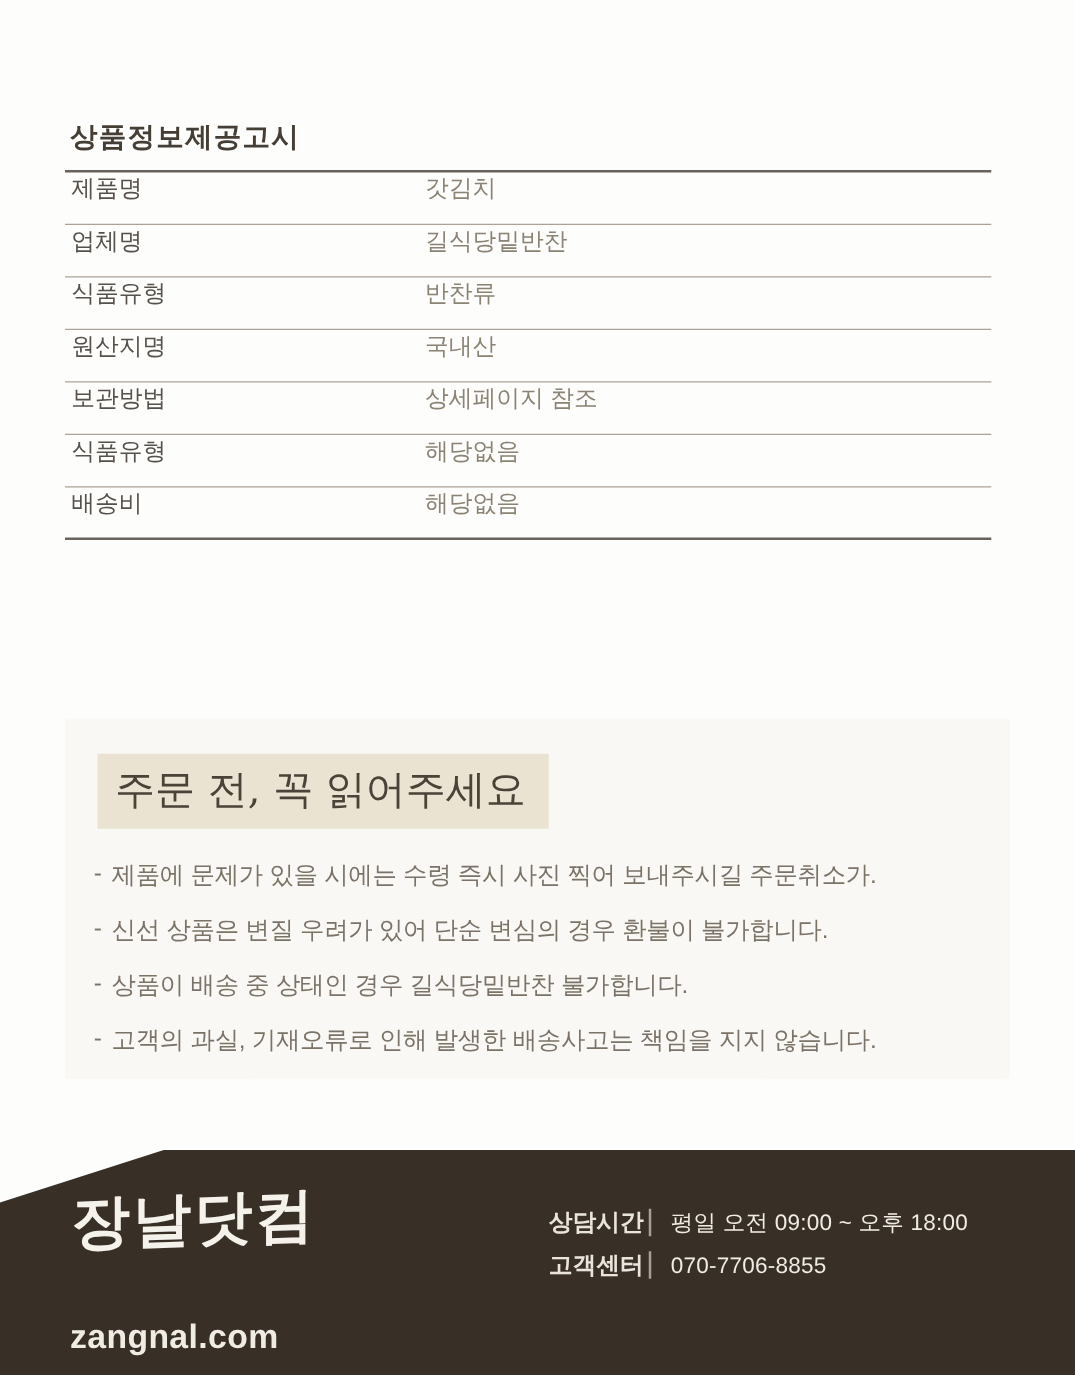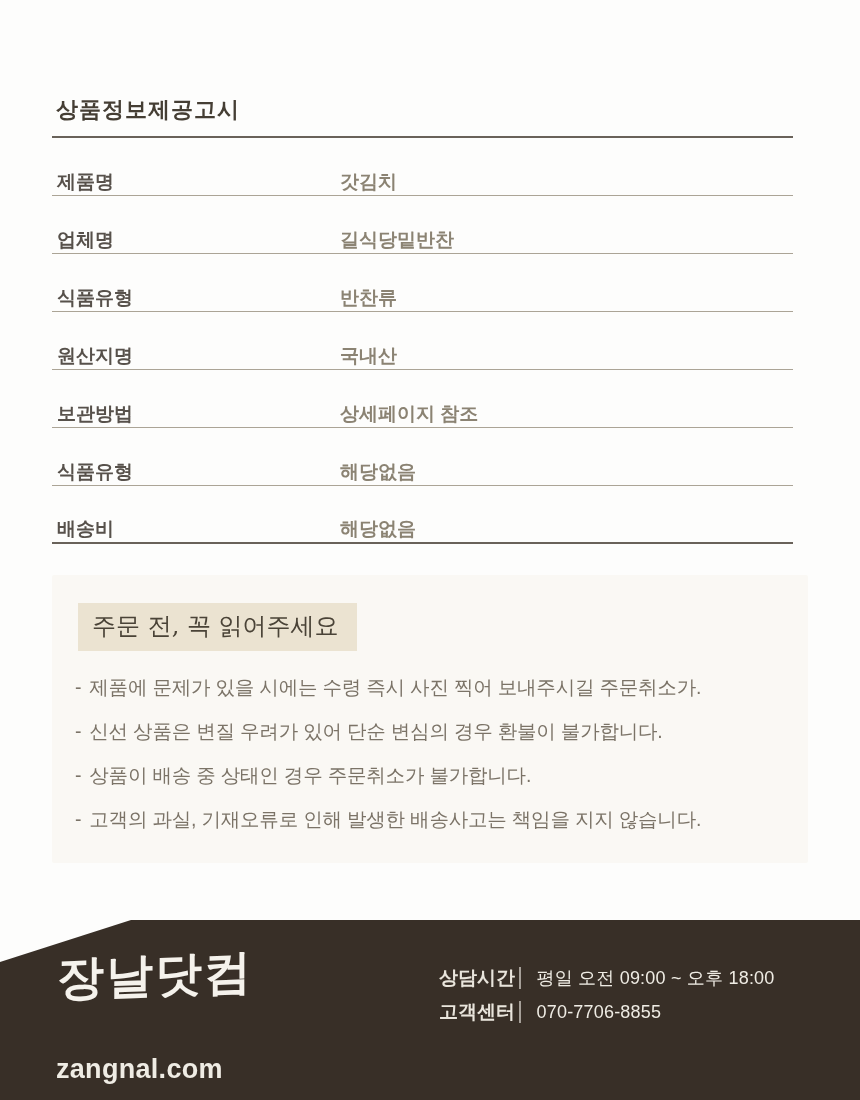--- a/index.html
+++ b/index.html
@@ -15,44 +15,43 @@
     font-family:"DejaVu Serif","Liberation Serif",serif;
     font-size:22px;font-weight:600;color:#453E34;letter-spacing:1px;
   }
 
   
   .info-table{
     position:absolute;left:52px;top:136px;width:741px;
     border-top:2px solid #69625A;
   }
   .info-row{
-    display:flex;align-items:flex-end;height:58px;
+    display:flex;align-items:flex-start;height:42px;
     border-bottom:1px solid #ABA496;
     box-sizing:border-box;
-    font-weight:bold;
   }
   .info-row:last-child{border-bottom:2px solid #69625A;}
   .info-label{
     width:288px;padding-left:5px;box-sizing:border-box;
     font-size:19px;color:#57514B;
   }
   .info-value{
     font-size:19px;color:#8B8373;
   }
 
   
   .notice-box{
     position:absolute;left:52px;top:575px;width:756px;height:288px;
     background:#FAF8F4;border-radius:2px;box-sizing:border-box;
   }
   .notice-heading{
     display:inline-block;margin:28px 0 0 26px;
     background:#EBE3D1;padding:7px 18px 9px 14px;
     font-family:"DejaVu Serif","Liberation Serif",serif;
-    font-size:24px;color:#4A4337;
+    font-size:32px;color:#4A4337;
   }
   .notice-list{margin:14px 0 0 23px;}
   .notice-item{
     height:44px;display:flex;align-items:center;
     font-size:19.5px;color:#7B7367;letter-spacing:-0.2px;
   }
   .notice-item .dash{margin-right:8px;color:#7B7367;}
 
   
   .footer{
@@ -130,21 +129,21 @@
     <div class="notice-item">
       <span class="dash">-</span>
       <span>제품에 문제가 있을 시에는 수령 즉시 사진 찍어 보내주시길 주문취소가.</span>
     </div>
     <div class="notice-item">
       <span class="dash">-</span>
       <span>신선 상품은 변질 우려가 있어 단순 변심의 경우 환불이 불가합니다.</span>
     </div>
     <div class="notice-item">
       <span class="dash">-</span>
-      <span>상품이 배송 중 상태인 경우 주문취소가 불가합니다.</span>
+      <span>상품이 배송 중 상태인 경우 길식당밑반찬 불가합니다.</span>
     </div>
     <div class="notice-item">
       <span class="dash">-</span>
       <span>고객의 과실, 기재오류로 인해 발생한 배송사고는 책임을 지지 않습니다.</span>
     </div>
   </div>
 </div>
 
 <div class="footer">
   <div class="footer-logo">장날닷컴</div>

